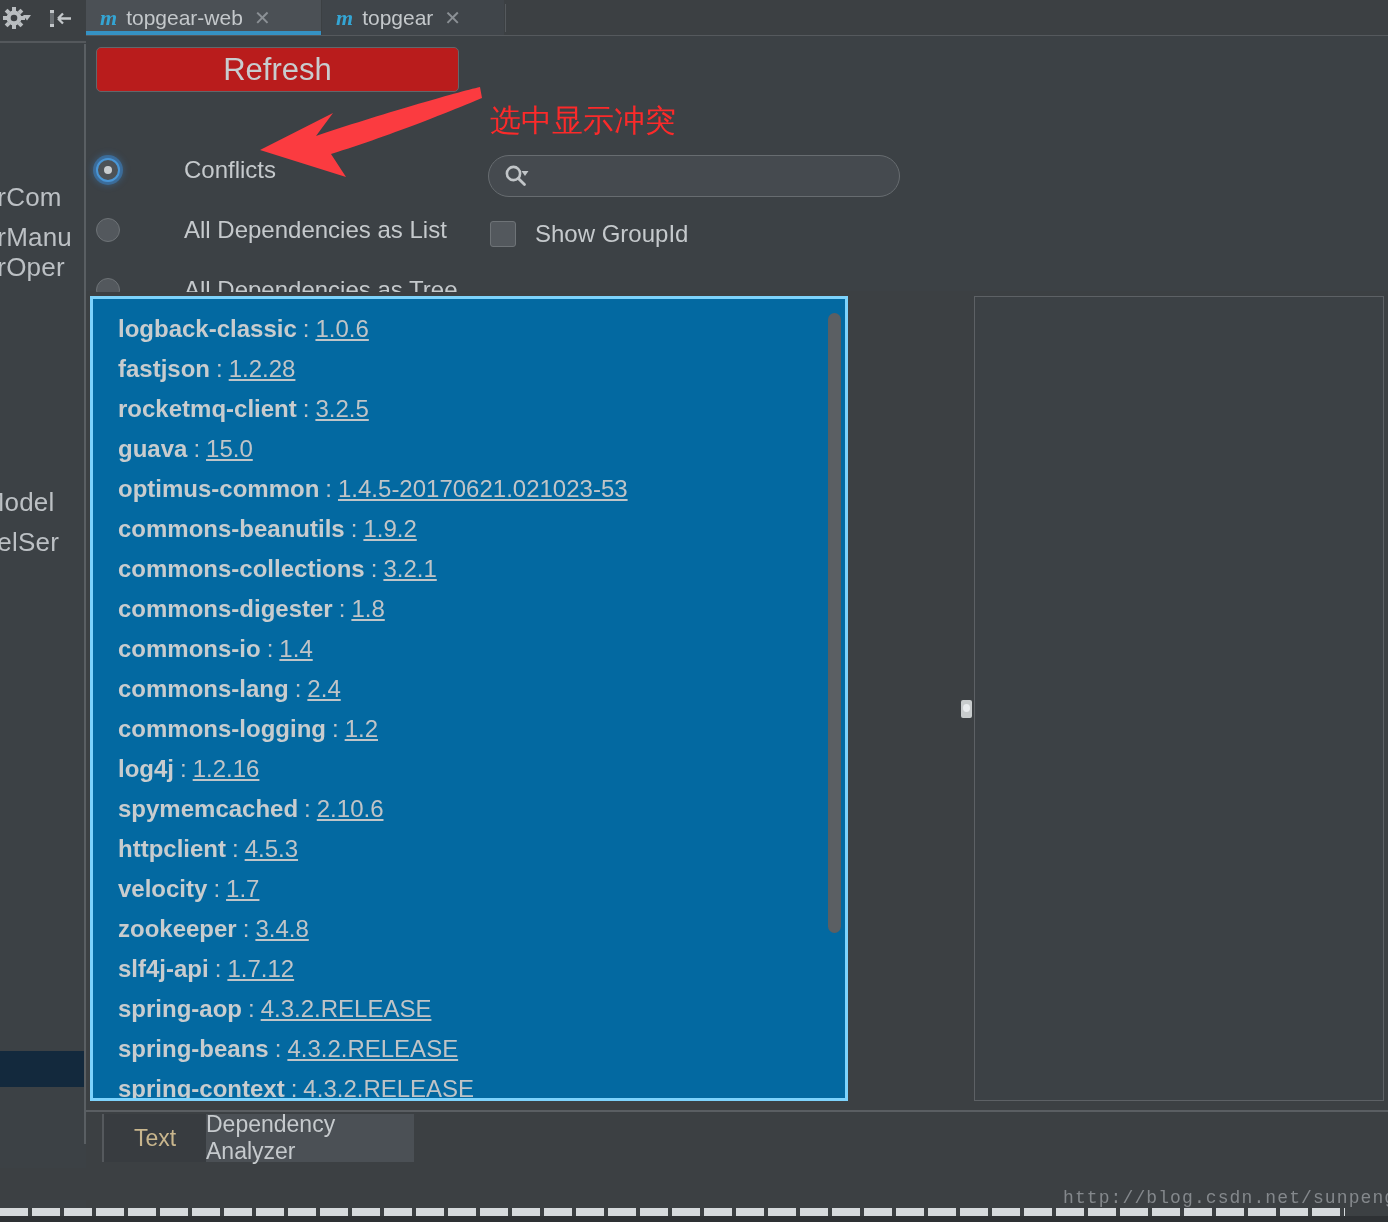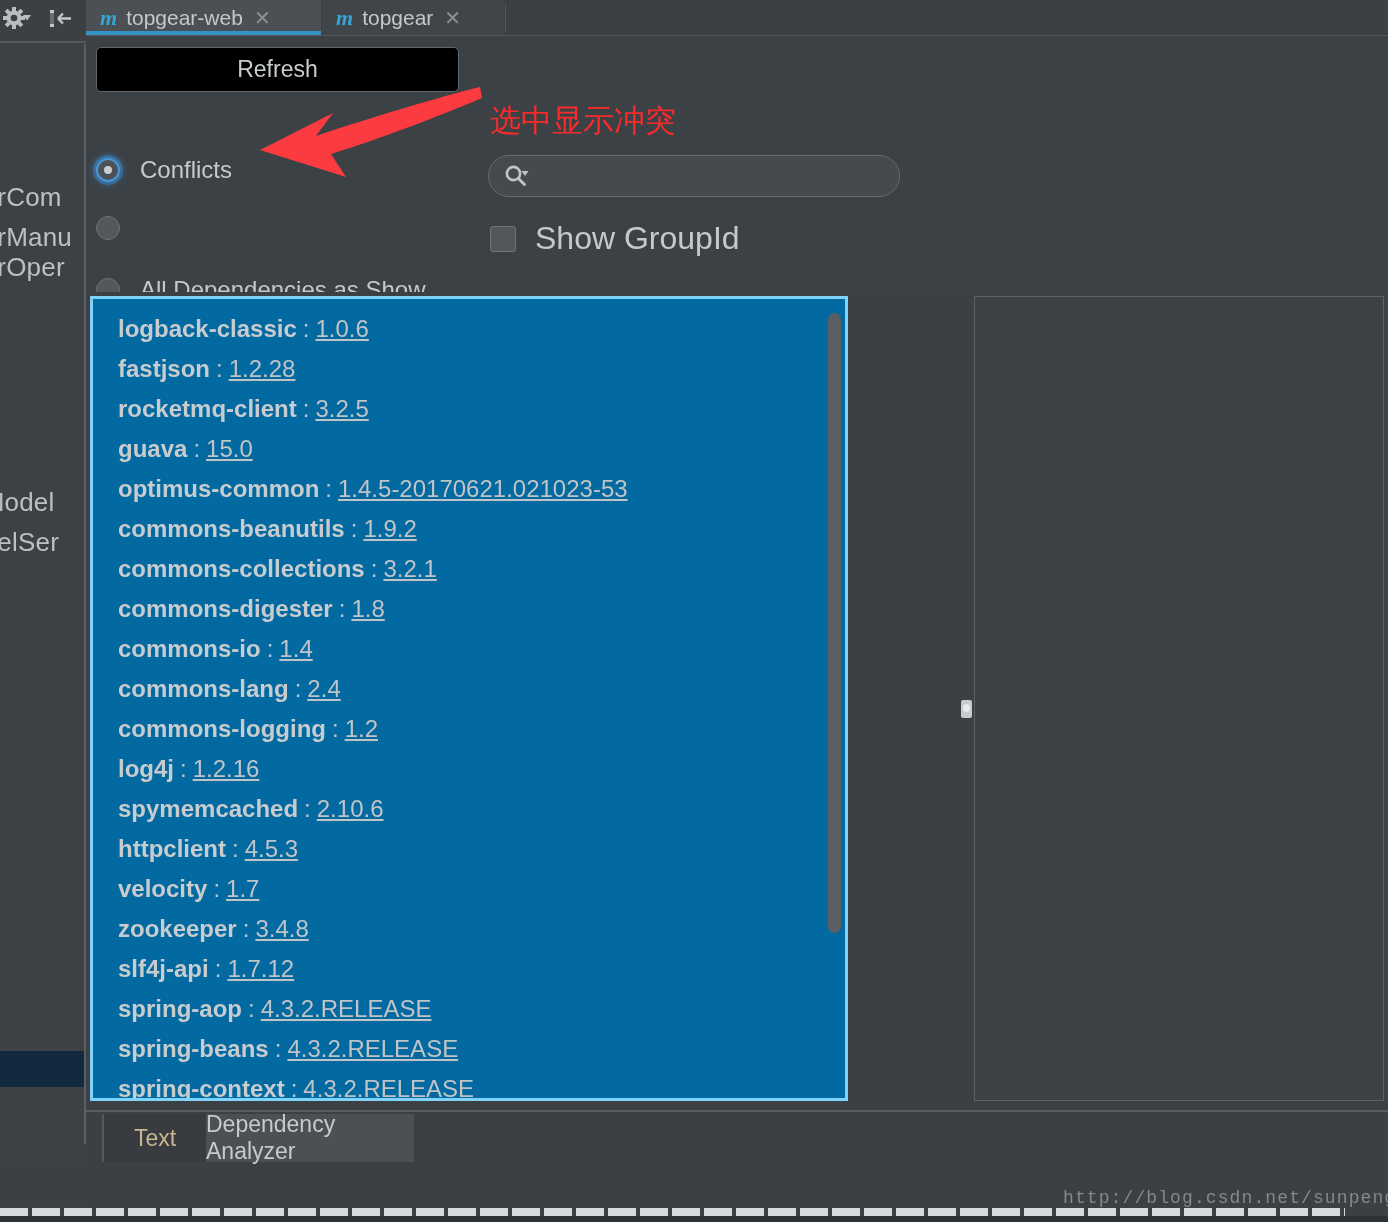--- a/index.html
+++ b/index.html
@@ -50,25 +50,25 @@
     font-size:22px;color:#34a5d4;margin-right:9px;line-height:1;
   }
   .tab-label{font-size:21px;color:#c4c8cb;white-space:nowrap;}
   .tab-close{margin-left:11px;font-size:20px;color:#8b9095;line-height:1;}
   #tabstrip-rule{position:absolute;left:0;top:35px;width:100%;height:1px;background:#55595d;}
 
   
   #options-area{position:absolute;left:0;top:36px;width:100%;height:255px;background:#3c4145;}
   #refresh-button{
     position:absolute;left:10px;top:11px;width:363px;height:45px;
-    background:#000000;border:1px solid #62676b;border-radius:5px;
+    background:#b91c1c;border:1px solid #62676b;border-radius:5px;
     display:flex;align-items:center;justify-content:center;
-    font-size:23px;color:#c8ccce;box-sizing:border-box;
-  }
-  .radio-row{position:absolute;left:10px;display:flex;align-items:center;}
+    font-size:31px;color:#c8ccce;box-sizing:border-box;
+  }
+  .radio-row{position:absolute;left:10px;display:flex;align-items:center;gap:44px;}
   #radio-0{top:120px;}
   #radio-1{top:180px;}
   #radio-2{top:240px;}
   .radio-knob{
     width:24px;height:24px;border-radius:50%;
     background:#53585d;border:1px solid #6d7276;
     display:flex;align-items:center;justify-content:center;box-sizing:border-box;
     flex:0 0 auto;
   }
   .radio-row.selected .radio-knob{
@@ -92,21 +92,21 @@
   #search-input{
     background:transparent;border:0;outline:0;color:#c5c9cc;font-size:19px;
     font-family:"Liberation Sans",sans-serif;width:330px;margin-left:8px;
   }
   
   #groupid-row{position:absolute;left:404px;top:184px;display:flex;align-items:center;}
   #groupid-box{
     width:26px;height:26px;background:#53585d;border:1px solid #6e7377;border-radius:3px;
     box-sizing:border-box;flex:0 0 auto;
   }
-  #groupid-label{margin-left:19px;font-size:32px;color:#c5c9cc;white-space:nowrap;}
+  #groupid-label{margin-left:19px;font-size:24px;color:#c5c9cc;white-space:nowrap;}
 
   
   #content-area{position:absolute;left:0;top:292px;width:100%;height:816px;background:#3c4043;}
   #left-pane{
     position:absolute;left:4px;top:4px;width:758px;height:805px;
     background:#0369a1;border:3px solid #7dd3fc;box-sizing:border-box;overflow:hidden;
   }
   #dep-list{position:absolute;left:25px;top:10px;right:28px;}
   .dep-row{height:40px;display:flex;align-items:center;white-space:nowrap;}
   .dep-name{font-size:24px;font-weight:bold;color:#c8ccce;}
@@ -231,24 +231,25 @@
     <div id="refresh-button">Refresh</div>
 
     <div class="radio-row selected" id="radio-0">
       <span class="radio-knob">
           <span class="radio-dot"></span>
         </span>
       <span class="radio-label">Conflicts</span>
     </div>
     <div class="radio-row" id="radio-1">
       <span class="radio-knob"></span>
+      <span class="radio-label">All Dependencies as List</span>
     </div>
     <div class="radio-row" id="radio-2">
       <span class="radio-knob"></span>
-      <span class="radio-label">All Dependencies as Show</span>
+      <span class="radio-label">All Dependencies as Tree</span>
     </div>
 
     <div id="hint-text">选中显示冲突</div>
 
     <div id="search-field">
       <svg width="26" height="26" viewBox="0 0 26 26">
         <circle cx="10.5" cy="10.5" r="6.6" stroke="#c1c5c8" stroke-width="2.6" fill="none"></circle>
         <path d="M15.4 15.4 L21.5 21.5" stroke="#c1c5c8" stroke-width="2.8" stroke-linecap="round"></path>
         <path d="M18.5 8 h7 l-3.5 5 z" fill="#c1c5c8"></path>
       </svg>

